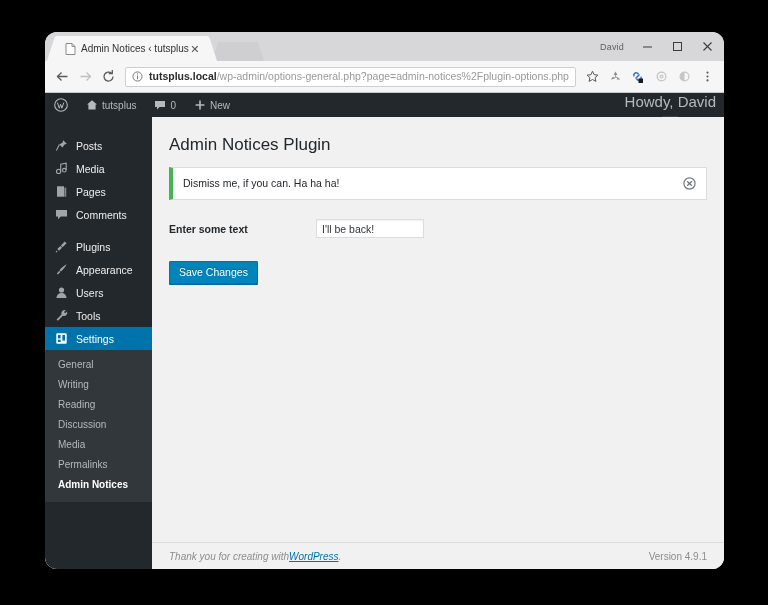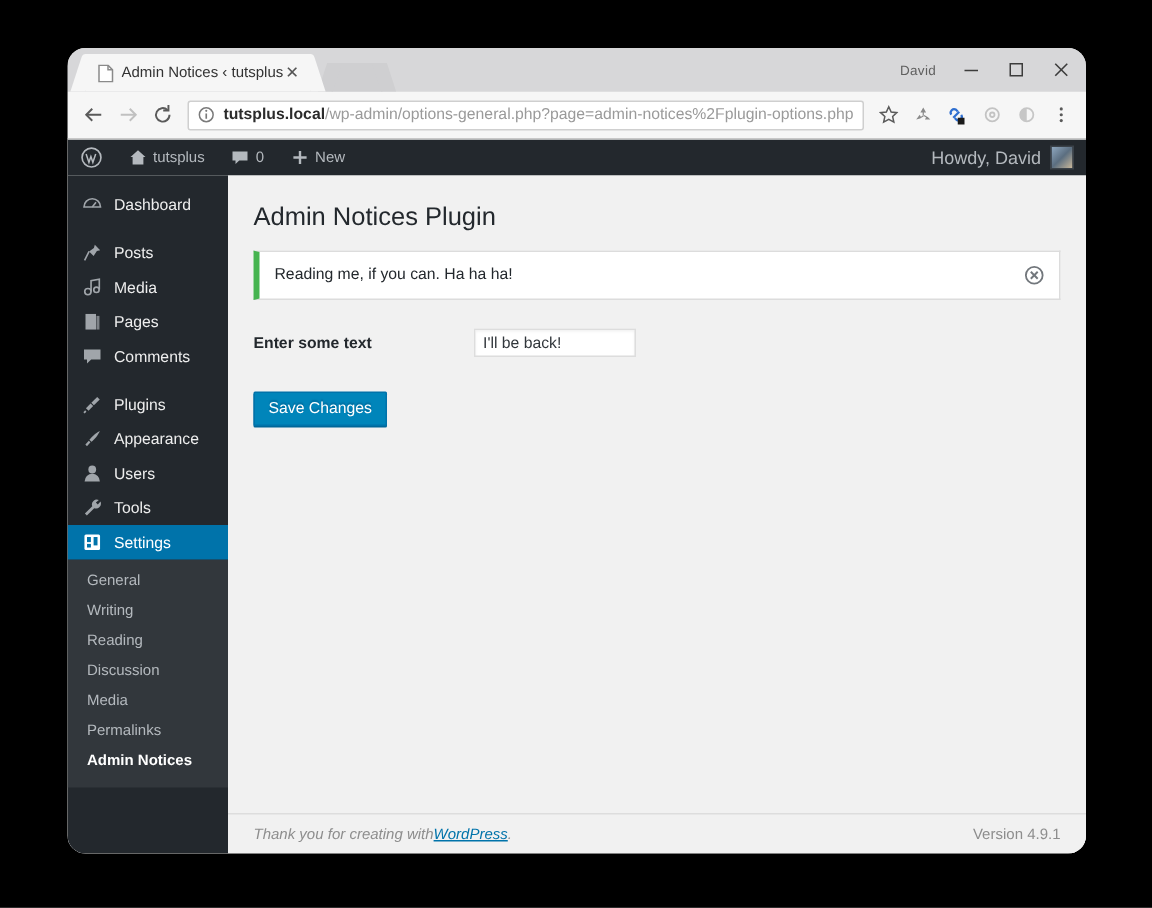--- a/index.html
+++ b/index.html
@@ -241,21 +241,21 @@
     align-items: center;
     gap: 4px;
     padding: 0 9px;
     height: 24px;
     white-space: nowrap;
   }
   .ab-spacer { flex: 1; }
   .ab-right {
     display: flex; align-items: center; gap: 6px;
     padding: 0 8px; height: 24px;
-    font-size: 12px; color: #b4b9be;
+    font-size: 15px; color: #b4b9be; flex-direction: column;
   }
   .ab-avatar {
     width: 14px; height: 14px;
     background: linear-gradient(135deg,#8fa8c0 0%, #5b6e80 50%, #c9b89a 100%);
     border: 1px solid #3a4148;
     flex: none;
   }
 
   .wp-body {
     flex: 1;
@@ -603,29 +603,20 @@
             <span class="ab-avatar"></span>
           </span>
         </div>
 
         <div class="wp-body">
 
           <div class="sidebar">
 
             <div style="height:8px"></div>
 
-            <div class="menu-item">
-              <span class="mi-icon">
-                <svg width="13" height="13" viewBox="0 0 13 13">
-                  <path d="M1 8 a5.5 5.5 0 0 1 11 0 z" fill="none" stroke="#a0a5aa" stroke-width="1.1"></path>
-                  <line x1="6.5" y1="8" x2="9" y2="4.8" stroke="#a0a5aa" stroke-width="1.1"></line>
-                </svg>
-              </span>
-              <span>Dashboard</span>
-            </div>
 
             <div class="menu-sep"></div>
 
             <div class="menu-item">
               <span class="mi-icon">
                 <svg width="13" height="13" viewBox="0 0 13 13">
                   <path d="M8.2 1.2 L11.8 4.8 L9.6 5.4 L7.4 8.6 L4.4 5.6 L7.6 3.4 Z" fill="#a0a5aa"></path>
                   <line x1="4.4" y1="5.6" x2="1.4" y2="11.6" stroke="#a0a5aa" stroke-width="1.1"></line>
                 </svg>
               </span>
@@ -727,21 +718,21 @@
             </div>
 
           </div>
 
           <div class="content">
             <div class="content-inner">
 
               <h1 class="page-title">Admin Notices Plugin</h1>
 
               <div class="notice">
-                <span class="notice-text">Reading me, if you can. Ha ha ha!</span>
+                <span class="notice-text">Dismiss me, if you can. Ha ha ha!</span>
                 <span class="notice-dismiss">
                   <svg width="13" height="13" viewBox="0 0 13 13">
                     <circle cx="6.5" cy="6.5" r="5.6" fill="none" stroke="#72777c" stroke-width="1.2"></circle>
                     <line x1="4.2" y1="4.2" x2="8.8" y2="8.8" stroke="#72777c" stroke-width="1.3"></line>
                     <line x1="8.8" y1="4.2" x2="4.2" y2="8.8" stroke="#72777c" stroke-width="1.3"></line>
                   </svg>
                 </span>
               </div>
 
               <div class="form-row">

